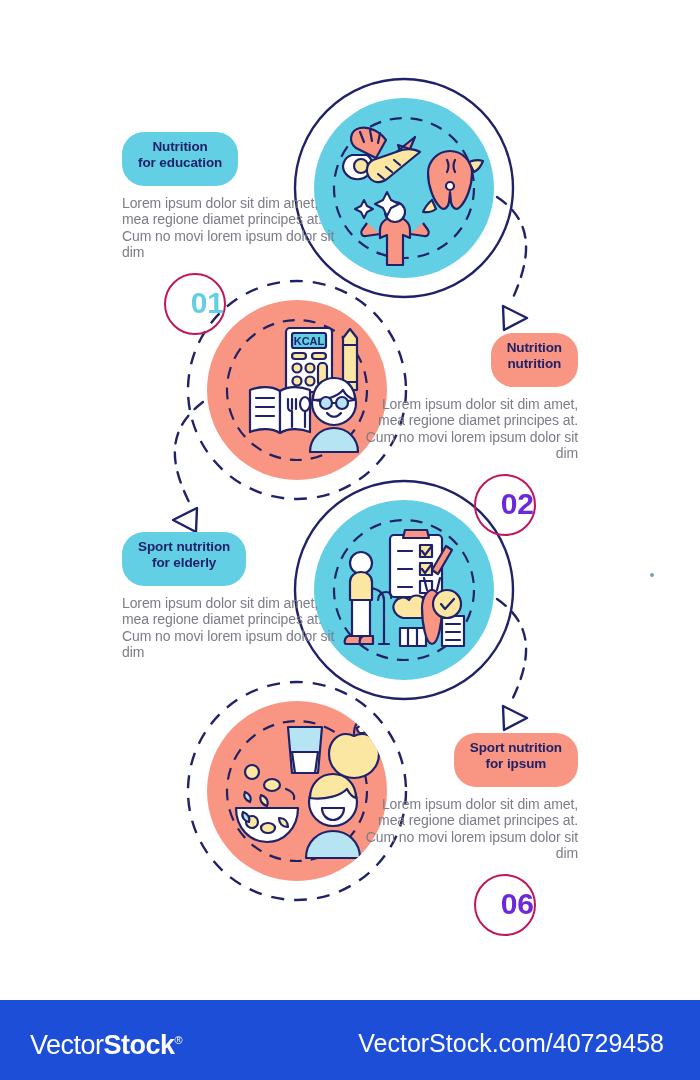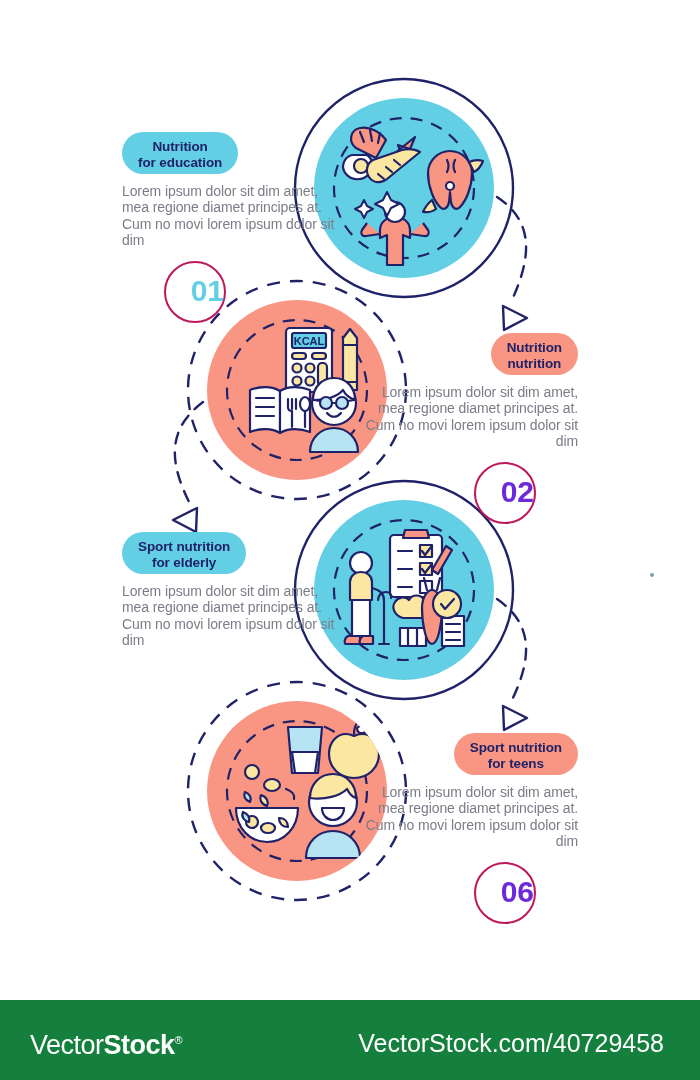--- a/index.html
+++ b/index.html
@@ -11,21 +11,21 @@
     position:relative;
   }
   #canvas{position:absolute;left:0;top:0;width:700px;height:1000px;background:#fff;}
   svg.art{position:absolute;left:0;top:0;width:700px;height:1000px;}
 
   
   .step{position:absolute;width:215px;}
   .pill{
     display:inline-block;
     border-radius:22px;
-    padding:7px 16px 4px 16px;
+    padding:7px 16px 16px 16px;
     color:#1f2268;
     font-weight:bold;
     font-size:13.5px;
     line-height:15.5px;
     text-align:center;
     letter-spacing:-0.1px;
   }
   .pill.blue{background:#63cfe5;}
   .pill.coral{background:#f99583;}
   .body-text{
@@ -57,21 +57,21 @@
   .step.right .num-circle{right:42px;}
 
   #s1{top:132px;}
   #s2{top:333px;}
   #s3{top:532px;}
   #s4{top:733px;}
 
   
   #footer{
     position:absolute;left:0;top:1000px;width:700px;height:80px;
-    background:#15803d;
+    background:#1d4ed8;
   }
   #wm-logo{
     position:absolute;left:30px;top:27px;
     color:#ffffff;font-size:27px;line-height:27px;
     letter-spacing:-0.5px;white-space:nowrap;
   }
   #wm-logo .light{font-weight:300;}
   #wm-logo .bold{font-weight:bold;}
   #wm-logo .reg{font-size:11px;vertical-align:super;}
   #wm-url{
@@ -321,21 +321,21 @@
     <div class="pill blue">
       <span>Sport nutrition</span><br>
       <span>for elderly</span>
     </div>
     <div class="body-text">Lorem ipsum dolor sit dim amet, mea regione diamet principes at. Cum no movi lorem ipsum dolor sit dim</div>
   </div>
 
   <div class="step right" id="s4">
     <div class="pill coral">
       <span>Sport nutrition</span><br>
-      <span>for teens</span>
+      <span>for ipsum</span>
     </div>
     <div class="body-text">Lorem ipsum dolor sit dim amet, mea regione diamet principes at. Cum no movi lorem ipsum dolor sit dim</div>
     <div class="num-wrap">
       <div class="num-circle coral">
         <span>06</span>
       </div>
     </div>
   </div>
 
   <div class="dot-artifact"></div>

